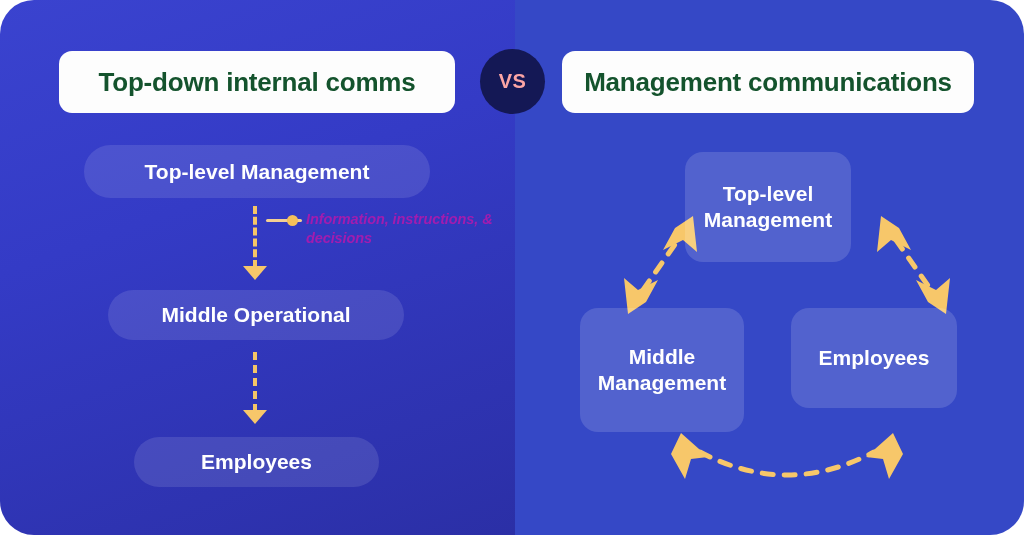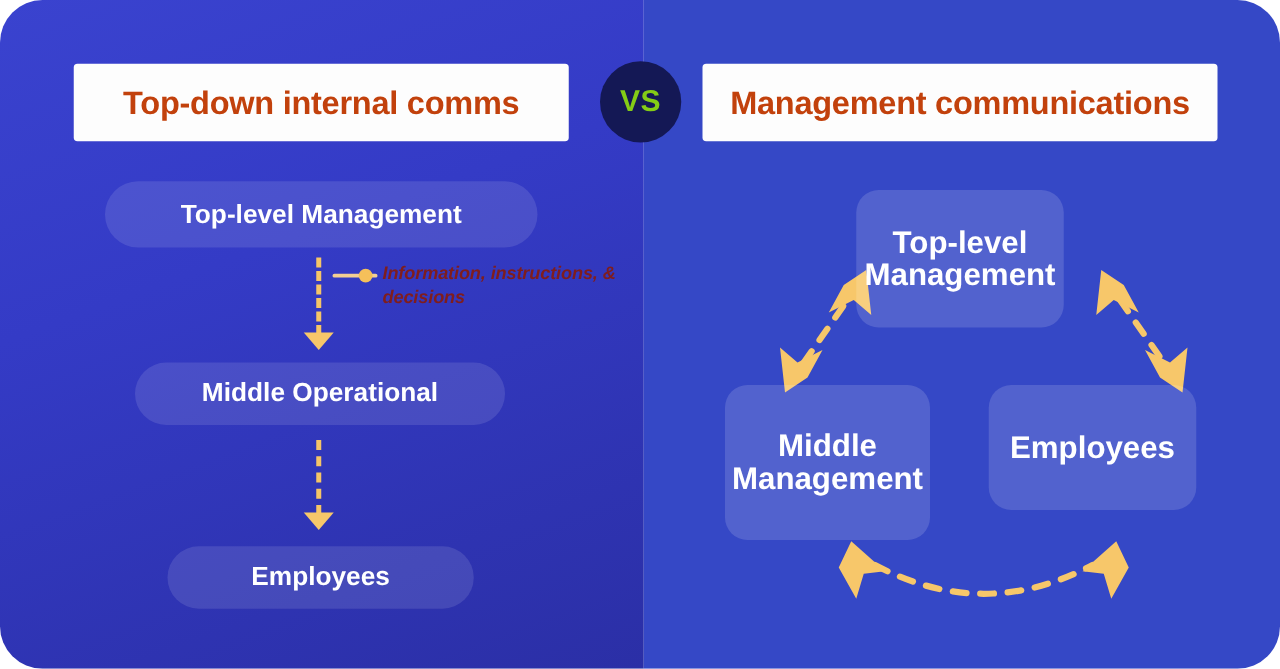--- a/index.html
+++ b/index.html
@@ -20,32 +20,32 @@
     position:absolute;left:0;top:0;width:515px;height:535px;
     background:linear-gradient(160deg,#3a43cf 0%,#343bc6 38%,#2b2fa6 100%);
   }
   .panel-right{
     position:absolute;left:515px;top:0;width:509px;height:535px;
     background:#3548c6;
   }
 
   
   .hdr{
-    position:absolute;background:#fdfdfd;border-radius:3px;
+    position:absolute;background:#fdfdfd;border-radius:13px;
     display:flex;align-items:center;justify-content:center;
-    color:#c2410c;font-weight:bold;letter-spacing:-0.2px;
+    color:#14532d;font-weight:bold;letter-spacing:-0.2px;
   }
   #hdr-left{left:59px;top:51px;width:396px;height:62px;font-size:26px;}
   #hdr-right{left:562px;top:51px;width:412px;height:62px;font-size:26px;}
 
   .vs-badge{
     position:absolute;left:480px;top:49px;width:65px;height:65px;
     border-radius:50%;background:#141855;
     display:flex;align-items:center;justify-content:center;
-    color:#84cc16;font-weight:bold;font-size:24px;letter-spacing:0.5px;
+    color:#fca5a5;font-weight:bold;font-size:20px;letter-spacing:0.5px;
     z-index:6;
   }
 
   
   .lpill{
     position:absolute;background:rgba(255,255,255,0.115);
     border-radius:999px;
     display:flex;align-items:center;justify-content:center;
     color:#ffffff;font-weight:bold;font-size:21px;
   }
@@ -71,30 +71,30 @@
   .callout-line{
     position:absolute;left:266px;top:219px;width:36px;height:3px;
     background:#f3cf93;border-radius:2px;
   }
   .callout-dot{
     position:absolute;left:287px;top:215px;width:11px;height:11px;
     border-radius:50%;background:#f5c05a;
   }
   .callout-text{
     position:absolute;left:306px;top:210px;width:218px;
-    color:#7f1d1d;font-weight:bold;font-style:italic;
+    color:#a21caf;font-weight:bold;font-style:italic;
     font-size:14.5px;line-height:19px;letter-spacing:-0.1px;
   }
 
   
   .rbox{
     position:absolute;background:rgba(255,255,255,0.145);
     border-radius:18px;
     display:flex;align-items:center;justify-content:center;text-align:center;
-    color:#ffffff;font-weight:bold;font-size:25px;line-height:26px;
+    color:#ffffff;font-weight:bold;font-size:21px;line-height:26px;
     padding:0 10px;box-sizing:border-box;
   }
   #rb-top{left:685px;top:152px;width:166px;height:110px;}
   #rb-mid{left:580px;top:308px;width:164px;height:124px;}
   #rb-emp{left:791px;top:308px;width:166px;height:100px;}
 
   
   #rarrows{position:absolute;left:515px;top:0;width:509px;height:535px;}
 </style>
 </head>

